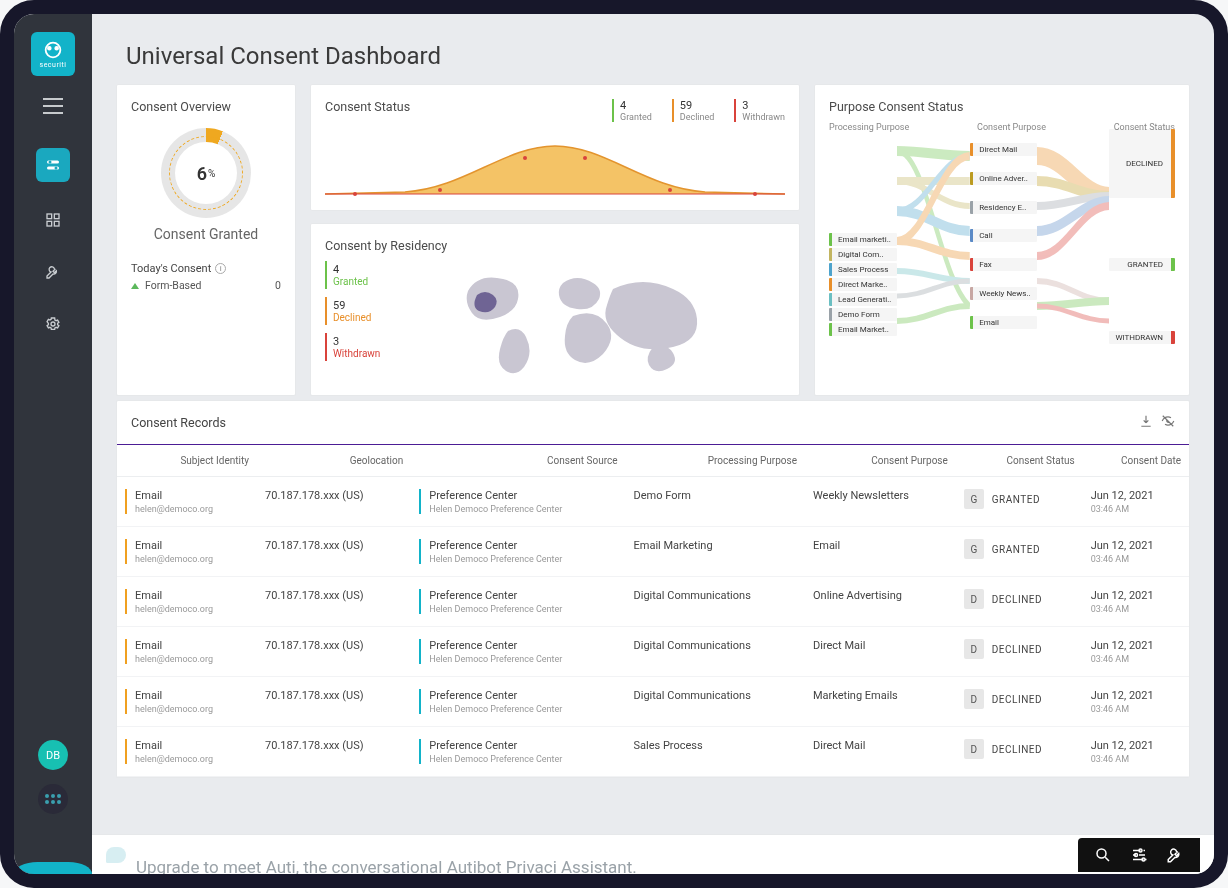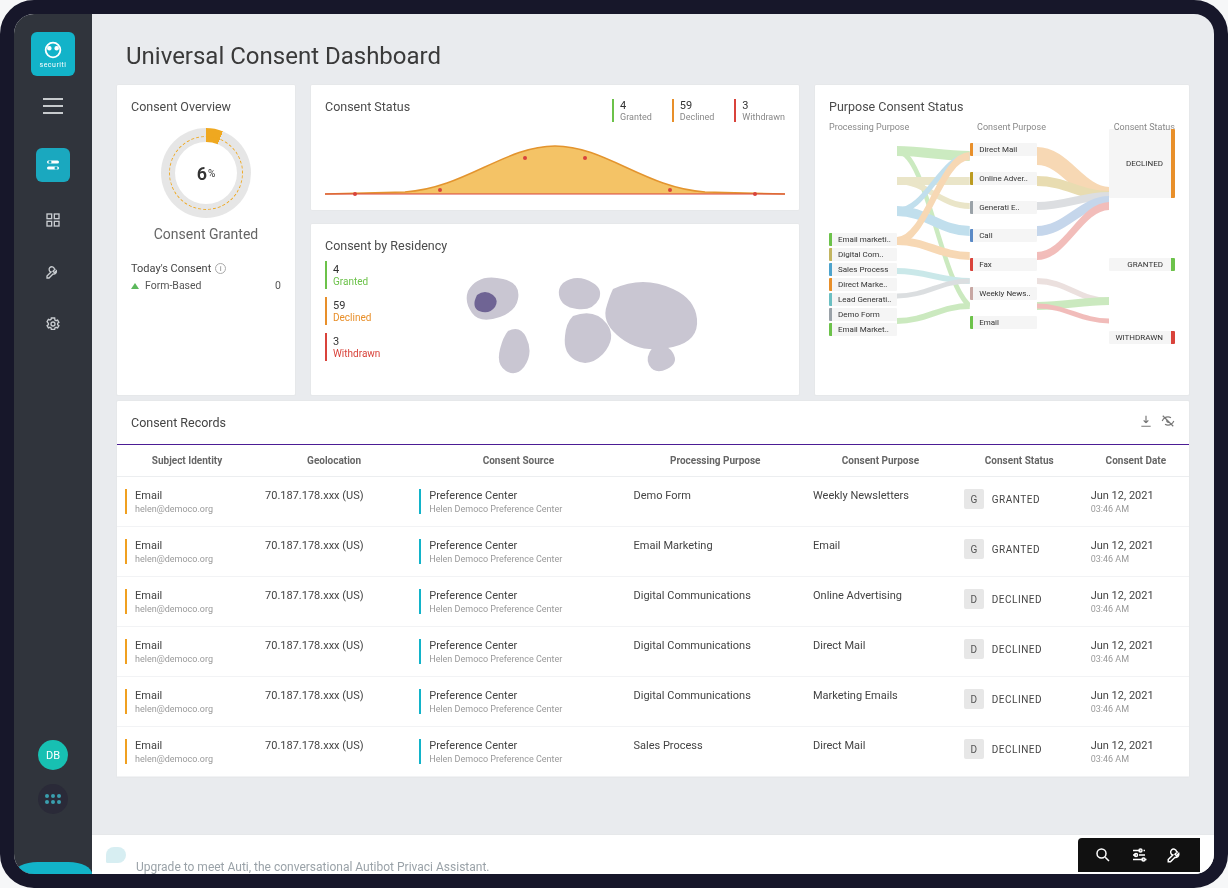--- a/index.html
+++ b/index.html
@@ -108,33 +108,33 @@
   .s-links svg { width:100%; height:100%; }
   .s-col.right .s-node { border-left:none; border-right:4px solid; text-align:right; padding-right:8px;}
 
   
   .records { margin:0 24px 10px; }
   .records-head { display:flex; justify-content:space-between; align-items:center; padding:12px 14px; border-bottom:1px solid #4c1d95;}
   .records-title{ font-size:12.5px; color:#444;}
   .records-actions{ color:#777; display:flex; gap:8px;}
   .records-actions span{cursor:pointer;}
   table { width:100%; border-collapse:collapse; font-size:11px; color:#444;}
-  thead th { text-align:center; font-weight:700; font-size:10px; color:#666; padding:10px 8px; border-bottom:1px solid #eceef0;}
+  thead th { text-align:right; font-weight:400; font-size:10px; color:#666; padding:10px 8px; border-bottom:1px solid #eceef0;}
   tbody tr { border-bottom:1px solid #f2f3f5;}
   tbody td { padding:12px 8px; vertical-align:top;}
   .cell-line { border-left:2px solid #f0a020; padding-left:8px;}
   .cell-sub { font-size:9px; color:#999; margin-top:2px;}
   .badge { display:inline-flex; align-items:center; gap:8px;}
   .badge-sq{ width:20px; height:20px; background:#e7e7e7; color:#555; font-size:10px; display:flex; align-items:center; justify-content:center; border-radius:2px;}
   .badge-txt{ font-size:10px; letter-spacing:0.5px;}
 
   
   .footer { position:absolute; left:78px; right:0; bottom:0; height:40px; background:#fff; border-top:1px solid #e6e8ea; display:flex; align-items:center; padding:0 14px; gap:10px;}
   .footer .bubble { width:20px; height:16px; border-radius:10px 10px 10px 2px; background:#d7eef2;}
-  .footer-text { font-size:12px; color:#9aa2a8; flex:1;margin-top:24px;}
+  .footer-text { font-size:17px; color:#9aa2a8; flex:1;margin-top:24px;}
   .footer-tools { background:#111; display:flex; gap:18px; padding:8px 16px; border-radius:4px 0 0 0;}
   .footer-tools span{ color:#fff; display:flex; }
 </style>
 </head>
 <body>
 
 <div class="device-frame">
  <div class="app">
 
   <aside class="sidebar">
@@ -324,21 +324,21 @@
                 <path d="M0 105 C40 105 60 120 100 120" stroke="#e88f2a" stroke-width="8" fill="none"></path>
                 <path d="M0 135 C40 135 60 145 100 145" stroke="#6bbfc2" stroke-width="6" fill="none"></path>
                 <path d="M0 160 C40 160 60 145 100 145" stroke="#9aa2a8" stroke-width="5" fill="none"></path>
                 <path d="M0 185 C40 185 60 170 100 170" stroke="#6cc24a" stroke-width="6" fill="none"></path>
               </g>
             </svg>
           </div>
           <div class="s-col" id="sankey-mid" style="justify-content:space-around">
                 <div class="s-node" style="border-left-color: rgb(232, 143, 42);">Direct Mail</div>
                 <div class="s-node" style="border-left-color: rgb(188, 155, 33);">Online Adver..</div>
-                <div class="s-node" style="border-left-color: rgb(154, 162, 168);">Generati E..</div>
+                <div class="s-node" style="border-left-color: rgb(154, 162, 168);">Residency E..</div>
                 <div class="s-node" style="border-left-color: rgb(91, 138, 198);">Call</div>
                 <div class="s-node" style="border-left-color: rgb(217, 67, 59);">Fax</div>
                 <div class="s-node" style="border-left-color: rgb(199, 167, 163);">Weekly News..</div>
                 <div class="s-node" style="border-left-color: rgb(108, 194, 74);">Email</div>
               </div>
           <div class="s-links">
             <svg viewBox="0 0 100 200" preserveAspectRatio="none">
               <g opacity="0.35">
                 <path d="M0 20 C40 20 60 60 100 60" stroke="#e88f2a" stroke-width="18" fill="none"></path>
                 <path d="M0 45 C40 45 60 60 100 60" stroke="#bc9b21" stroke-width="10" fill="none"></path>

